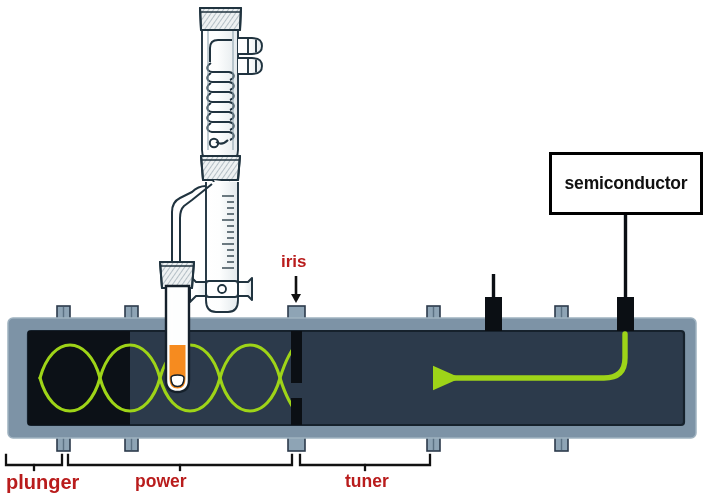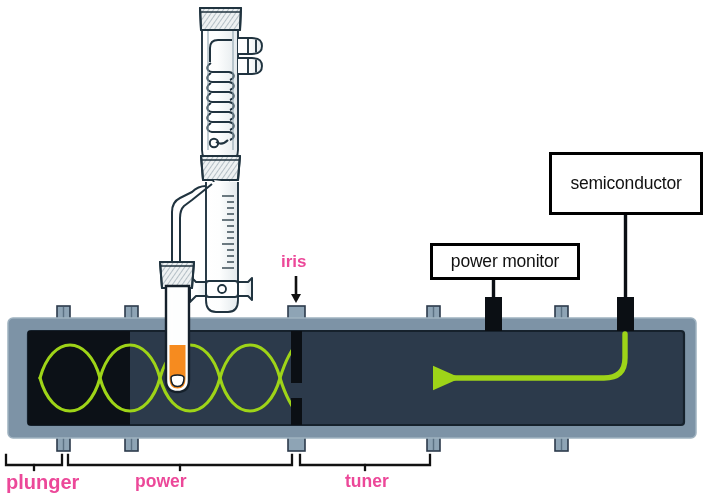--- a/index.html
+++ b/index.html
@@ -9,27 +9,27 @@
     font-family:"Liberation Sans", sans-serif;
     -webkit-font-smoothing:antialiased;
   }
   #stage{position:absolute;left:0;top:0;width:704px;height:500px;}
   svg.layer{position:absolute;left:0;top:0;width:704px;height:500px;display:block;}
   .boxlabel{
     position:absolute;background:#ffffff;border:3px solid #000000;
     display:flex;align-items:center;justify-content:center;
     text-align:center;line-height:1.12;
     font-family:"Liberation Sans", sans-serif;
-    font-weight:400;color:#111111;letter-spacing:-0.2px;
+    font-weight:700;color:#111111;letter-spacing:-0.2px;
   }
   #power-monitor-box{left:430px;top:243px;width:144px;height:31px;font-size:17.5px;}
   #oscillator-box{left:549px;top:152px;width:148px;height:57px;font-size:17.5px;}
   .plain-label{
     position:absolute;font-family:"Liberation Sans", sans-serif;
-    font-weight:700;color:#ec4899;white-space:nowrap;
+    font-weight:700;color:#b91c1c;white-space:nowrap;
   }
   #iris-label{left:281px;top:252px;font-size:17px;}
   #plunger-label{left:6px;top:471px;font-size:20px;}
   #cavity-label{left:135px;top:471px;font-size:17.5px;}
   #tuner-label{left:345px;top:471px;font-size:17.5px;}
 </style>
 </head>
 <body>
 
 <div id="stage">
@@ -260,23 +260,20 @@
       <path d="M 166 286 L 166 380 Q 166 392, 177.5 392 Q 189 392, 189 380 L 189 286 Z" fill="#fdfefe" stroke="#15202b" stroke-width="2.4"></path>
 
       <path d="M 169.5 345 L 169.5 379 Q 169.5 388.5, 177.5 388.5 Q 185.5 388.5, 185.5 379 L 185.5 345 Z" fill="#f68b1f"></path>
 
       <path d="M 171 378 Q 171 386.5, 177.5 386.5 Q 184 386.5, 184 378 Q 184 375, 177.5 375 Q 171 375, 171 378 Z" fill="#ffffff" stroke="#15202b" stroke-width="1.5"></path>
 
       <line x1="172" y1="292" x2="172" y2="342" stroke="#ffffff" stroke-width="2" opacity="0.9"></line>
     </g>
   </svg>
 
-  <div class="boxlabel" id="power-monitor-box">
-    <span>power monitor</span>
-  </div>
 
   <div class="boxlabel" id="oscillator-box">
     <span>
       <span>semiconductor</span><br>
     </span>
   </div>
 
   <div class="plain-label" id="iris-label">iris</div>
 
   <div class="plain-label" id="plunger-label">plunger</div>

